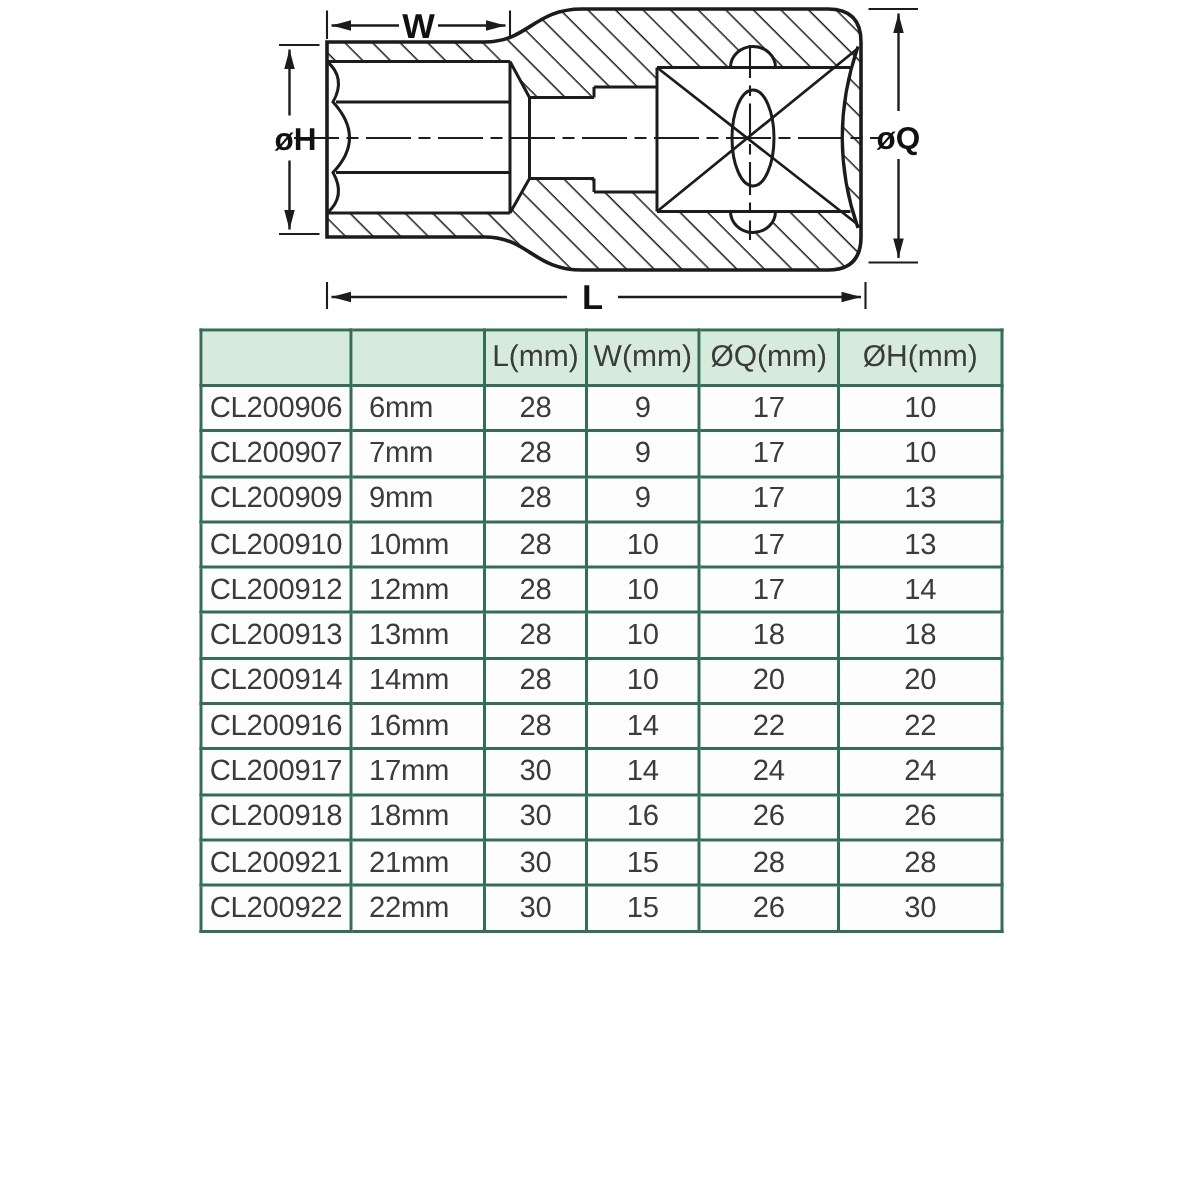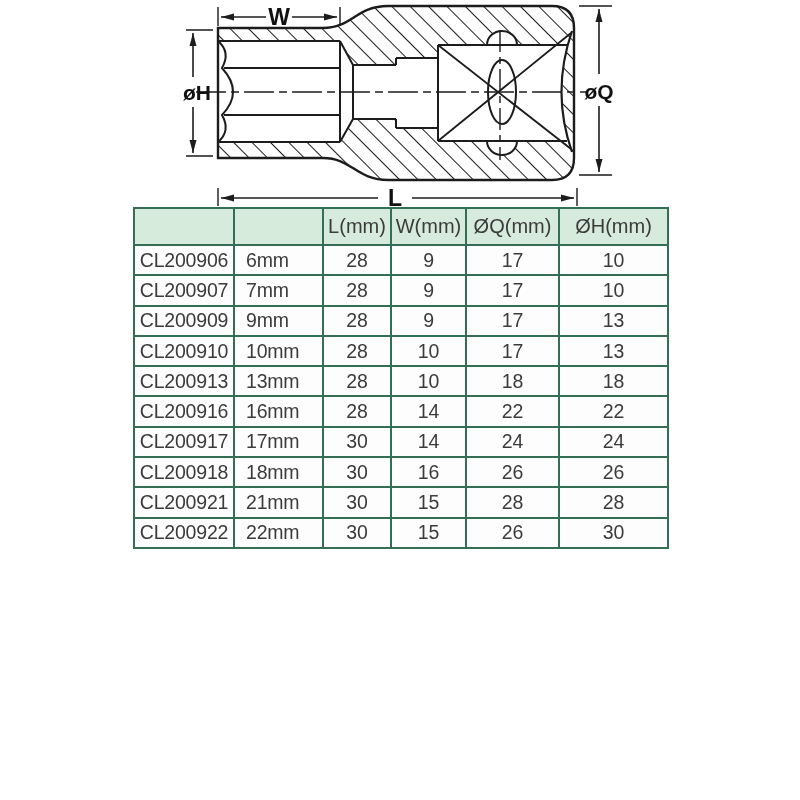--- a/index.html
+++ b/index.html
@@ -12,21 +12,21 @@
   html,body{margin:0;padding:0;}
   body{
     width:800px;height:800px;position:relative;background:#ffffff;overflow:hidden;
     font-family:"Liberation Sans","DejaVu Sans",sans-serif;
   }
   .diagram{position:absolute;top:0;left:0;color:var(--drawing-line);}
   .diagram text{
     font-family:"Liberation Sans","DejaVu Sans",sans-serif;
     font-weight:bold;fill:#111;
   }
-  .spec-table-wrap{position:absolute;top:207px;left:133px;}
+  .spec-table-wrap{position:absolute;top:219px;left:133px;}
   table.spec{border-collapse:collapse;table-layout:fixed;width:534px;}
   table.spec th,table.spec td{
     border:2px solid var(--table-border);
     color:var(--text);
     white-space:nowrap;overflow:hidden;
     padding:0;
   }
   table.spec th{
     background:var(--header-bg);
     height:35px;font-size:20px;font-weight:normal;text-align:center;
@@ -154,26 +154,42 @@
         </tr>
         <tr>
           <td>CL200910</td>
           <td class="size-cell">10mm</td>
           <td>28</td>
           <td>10</td>
           <td>17</td>
           <td>13</td>
         </tr>
         <tr>
+          <td>CL200912</td>
+          <td class="size-cell">12mm</td>
+          <td>28</td>
+          <td>10</td>
+          <td>17</td>
+          <td>14</td>
+        </tr>
+        <tr>
           <td>CL200913</td>
           <td class="size-cell">13mm</td>
           <td>28</td>
           <td>10</td>
           <td>18</td>
           <td>18</td>
+        </tr>
+        <tr>
+          <td>CL200914</td>
+          <td class="size-cell">14mm</td>
+          <td>28</td>
+          <td>10</td>
+          <td>20</td>
+          <td>20</td>
         </tr>
         <tr>
           <td>CL200916</td>
           <td class="size-cell">16mm</td>
           <td>28</td>
           <td>14</td>
           <td>22</td>
           <td>22</td>
         </tr>
         <tr>

